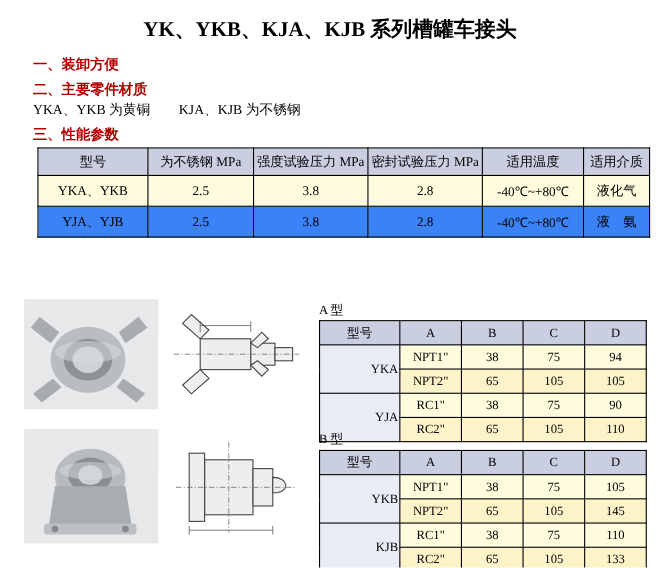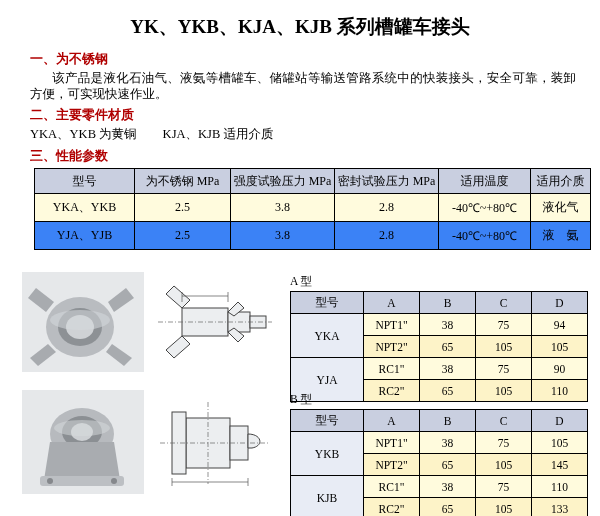--- a/index.html
+++ b/index.html
@@ -108,20 +108,21 @@
     font-size: 11.5px;
     height: 19px;
     font-family: "Liberation Serif", serif;
   }
   table.dim thead th {
     background: #c9cfe0;
     font-weight: normal;
   }
   table.dim td.rowhdr {
     background: #e8ecf5;
+    text-align: right;
   }
   table.dim td.val {
     background: #fffbdd;
   }
   table.dim td.val-alt {
     background: #fdf3c8;
   }
 
   
   .img-block {
@@ -137,25 +138,24 @@
   }
   svg { display: block; }
 </style>
 </head>
 <body>
 
 <div class="page">
 
   <div class="title">YK、YKB、KJA、KJB 系列槽罐车接头</div>
 
-  <div class="section-head">一、为不锈钢</div>
-  <div class="para"><span class="indent"></span><span>该产品是液化石油气、液氨等槽罐车、储罐站等输送管路系统中的快装接头，安全可靠，装卸方便，可实现快速作业。</span></div>
+  <div class="section-head">一、装卸方便</div>
 
   <div class="section-head">二、主要零件材质</div>
-  <div class="mat-line"><span>YKA、YKB 为黄铜</span><span class="gap"></span><span>KJA、KJB 适用介质</span></div>
+  <div class="mat-line"><span>YKA、YKB 为黄铜</span><span class="gap"></span><span>KJA、KJB 为不锈钢</span></div>
 
   <div class="section-head">三、性能参数</div>
 
   <table class="perf">
     <colgroup>
       <col style="width:100px">
       <col style="width:96px">
       <col style="width:104px">
       <col style="width:104px">
       <col style="width:92px">

